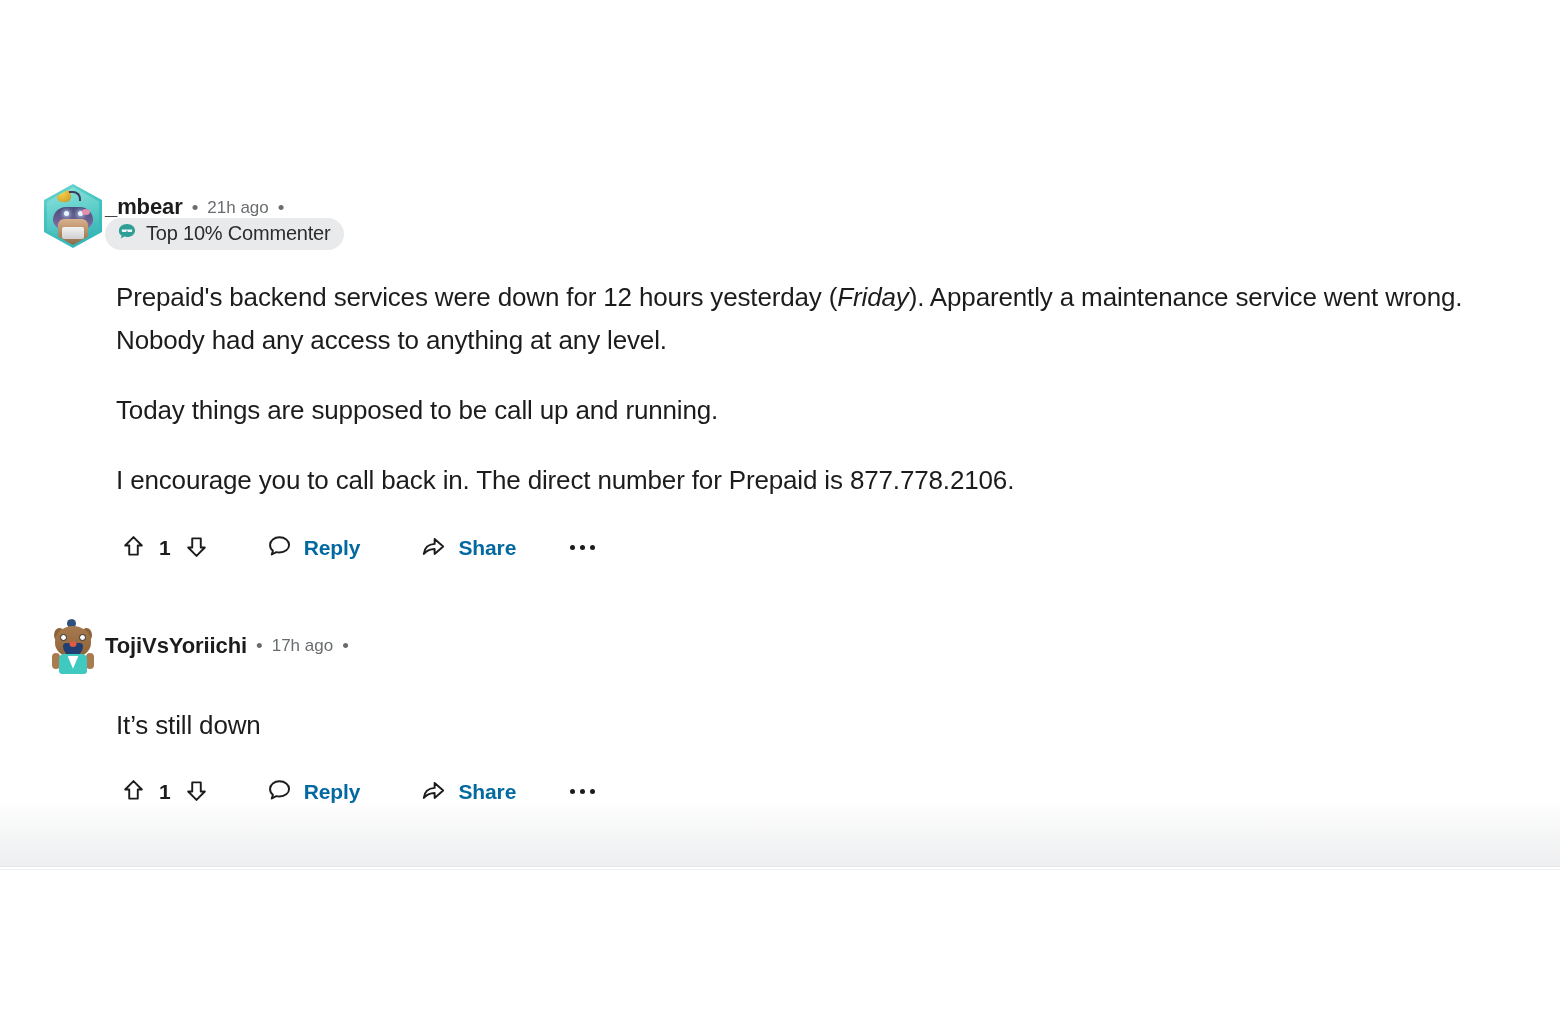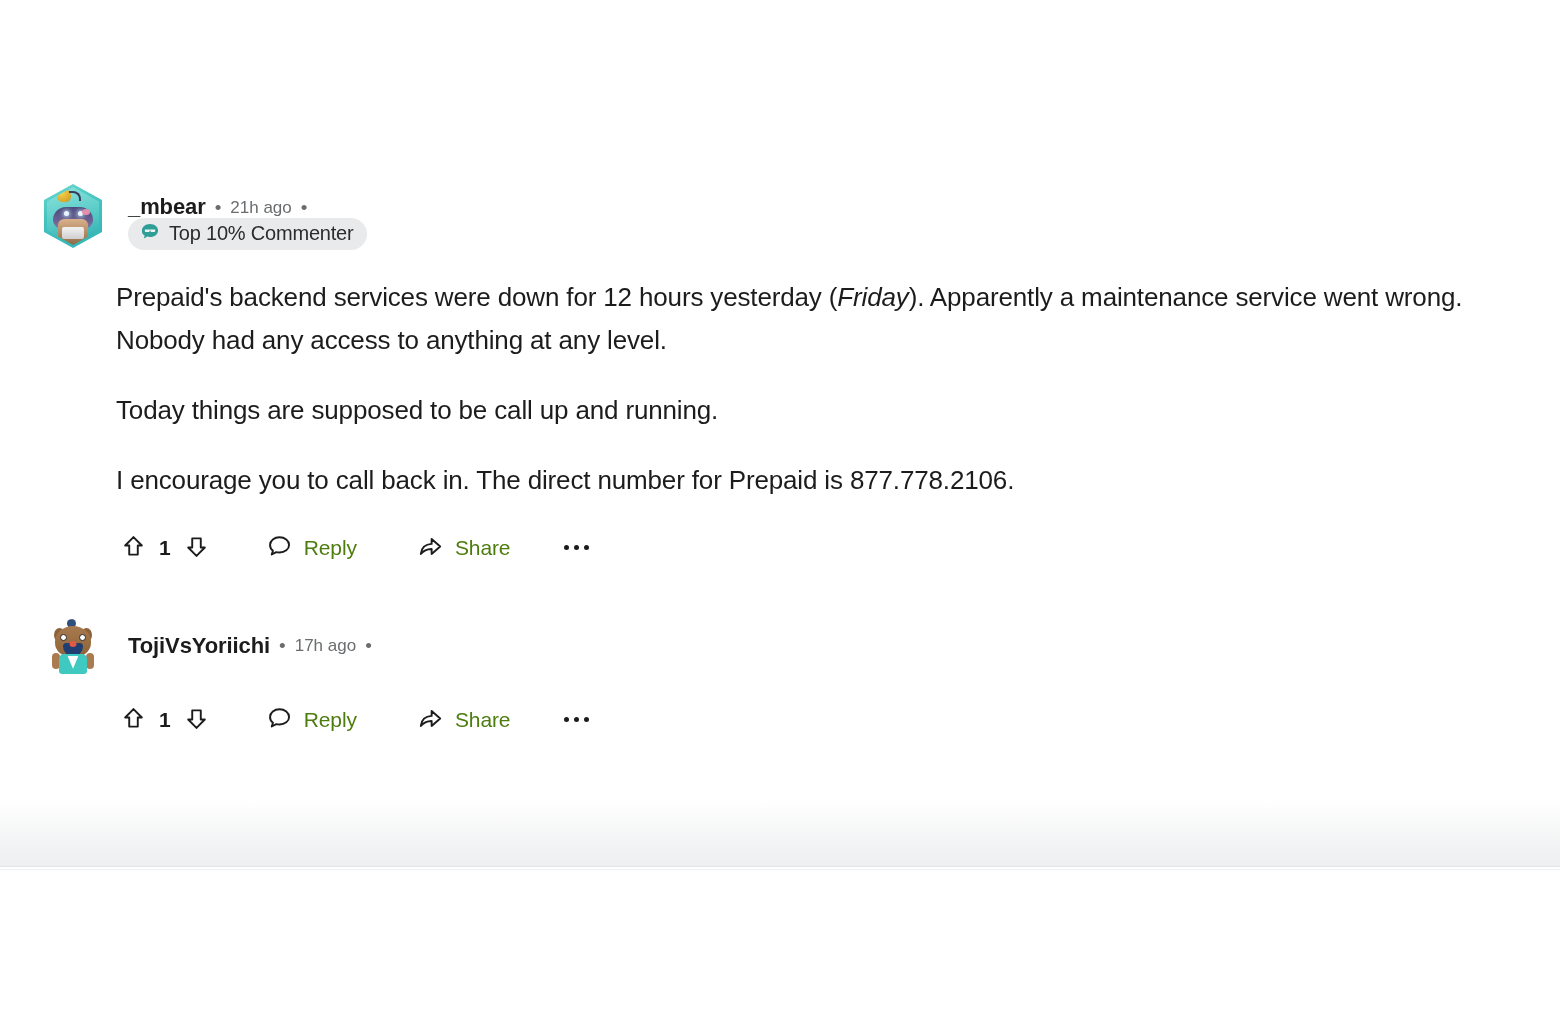--- a/index.html
+++ b/index.html
@@ -33,21 +33,21 @@
     width: 1560px;
     padding: 188px 40px 0 40px;
   }
 
   .comment { position: relative; }
   .comment + .comment { margin-top: 32px; }
 
   .comment-header {
     display: flex;
     align-items: flex-start;
-    gap: 26px;
+    gap: 3px;
   }
 
   .avatar {
     flex: 0 0 auto;
     width: 58px;
     height: 58px;
     position: relative;
     margin-left: 4px;
   }
 
@@ -350,22 +350,22 @@
     align-items: center;
     gap: 11px;
     background: none;
     border: none;
     cursor: pointer;
     padding: 4px 6px;
     font-family: inherit;
   }
   .action-label {
     font-size: 21px;
-    font-weight: 400;
-    color: #4d7c0f;
+    font-weight: 700;
+    color: #0369a1;
     letter-spacing: -0.1px;
   }
   .gap-a { width: 46px; }
   .gap-b { width: 48px; }
   .gap-c { width: 44px; }
   .more-btn {
     display: inline-flex;
     align-items: center;
     justify-content: center;
     background: none;
@@ -548,20 +548,23 @@
         <div class="meta-col" style="padding-top:16px;">
           <div class="meta-line">
             <span class="username">TojiVsYoriichi</span>
             <span class="dot-sep">•</span>
             <span class="timestamp">17h ago</span>
             <span class="dot-sep">•</span>
           </div>
         </div>
       </div>
 
+      <div class="comment-body" style="margin-top:27px;">
+        <p class="para">It’s still down</p>
+      </div>
 
       <div class="actions">
         <div class="vote-group">
           <button class="icon-btn">
             <span>
               <svg width="27" height="27" viewBox="0 0 24 24" fill="none" aria-hidden="true">
                 <path d="M12 3.6 4.6 11.1h3.6v8.1h7.6v-8.1h3.6z" stroke="#1c1c1c" stroke-width="1.7" stroke-linejoin="round"></path>
               </svg>
             </span>
           </button>

